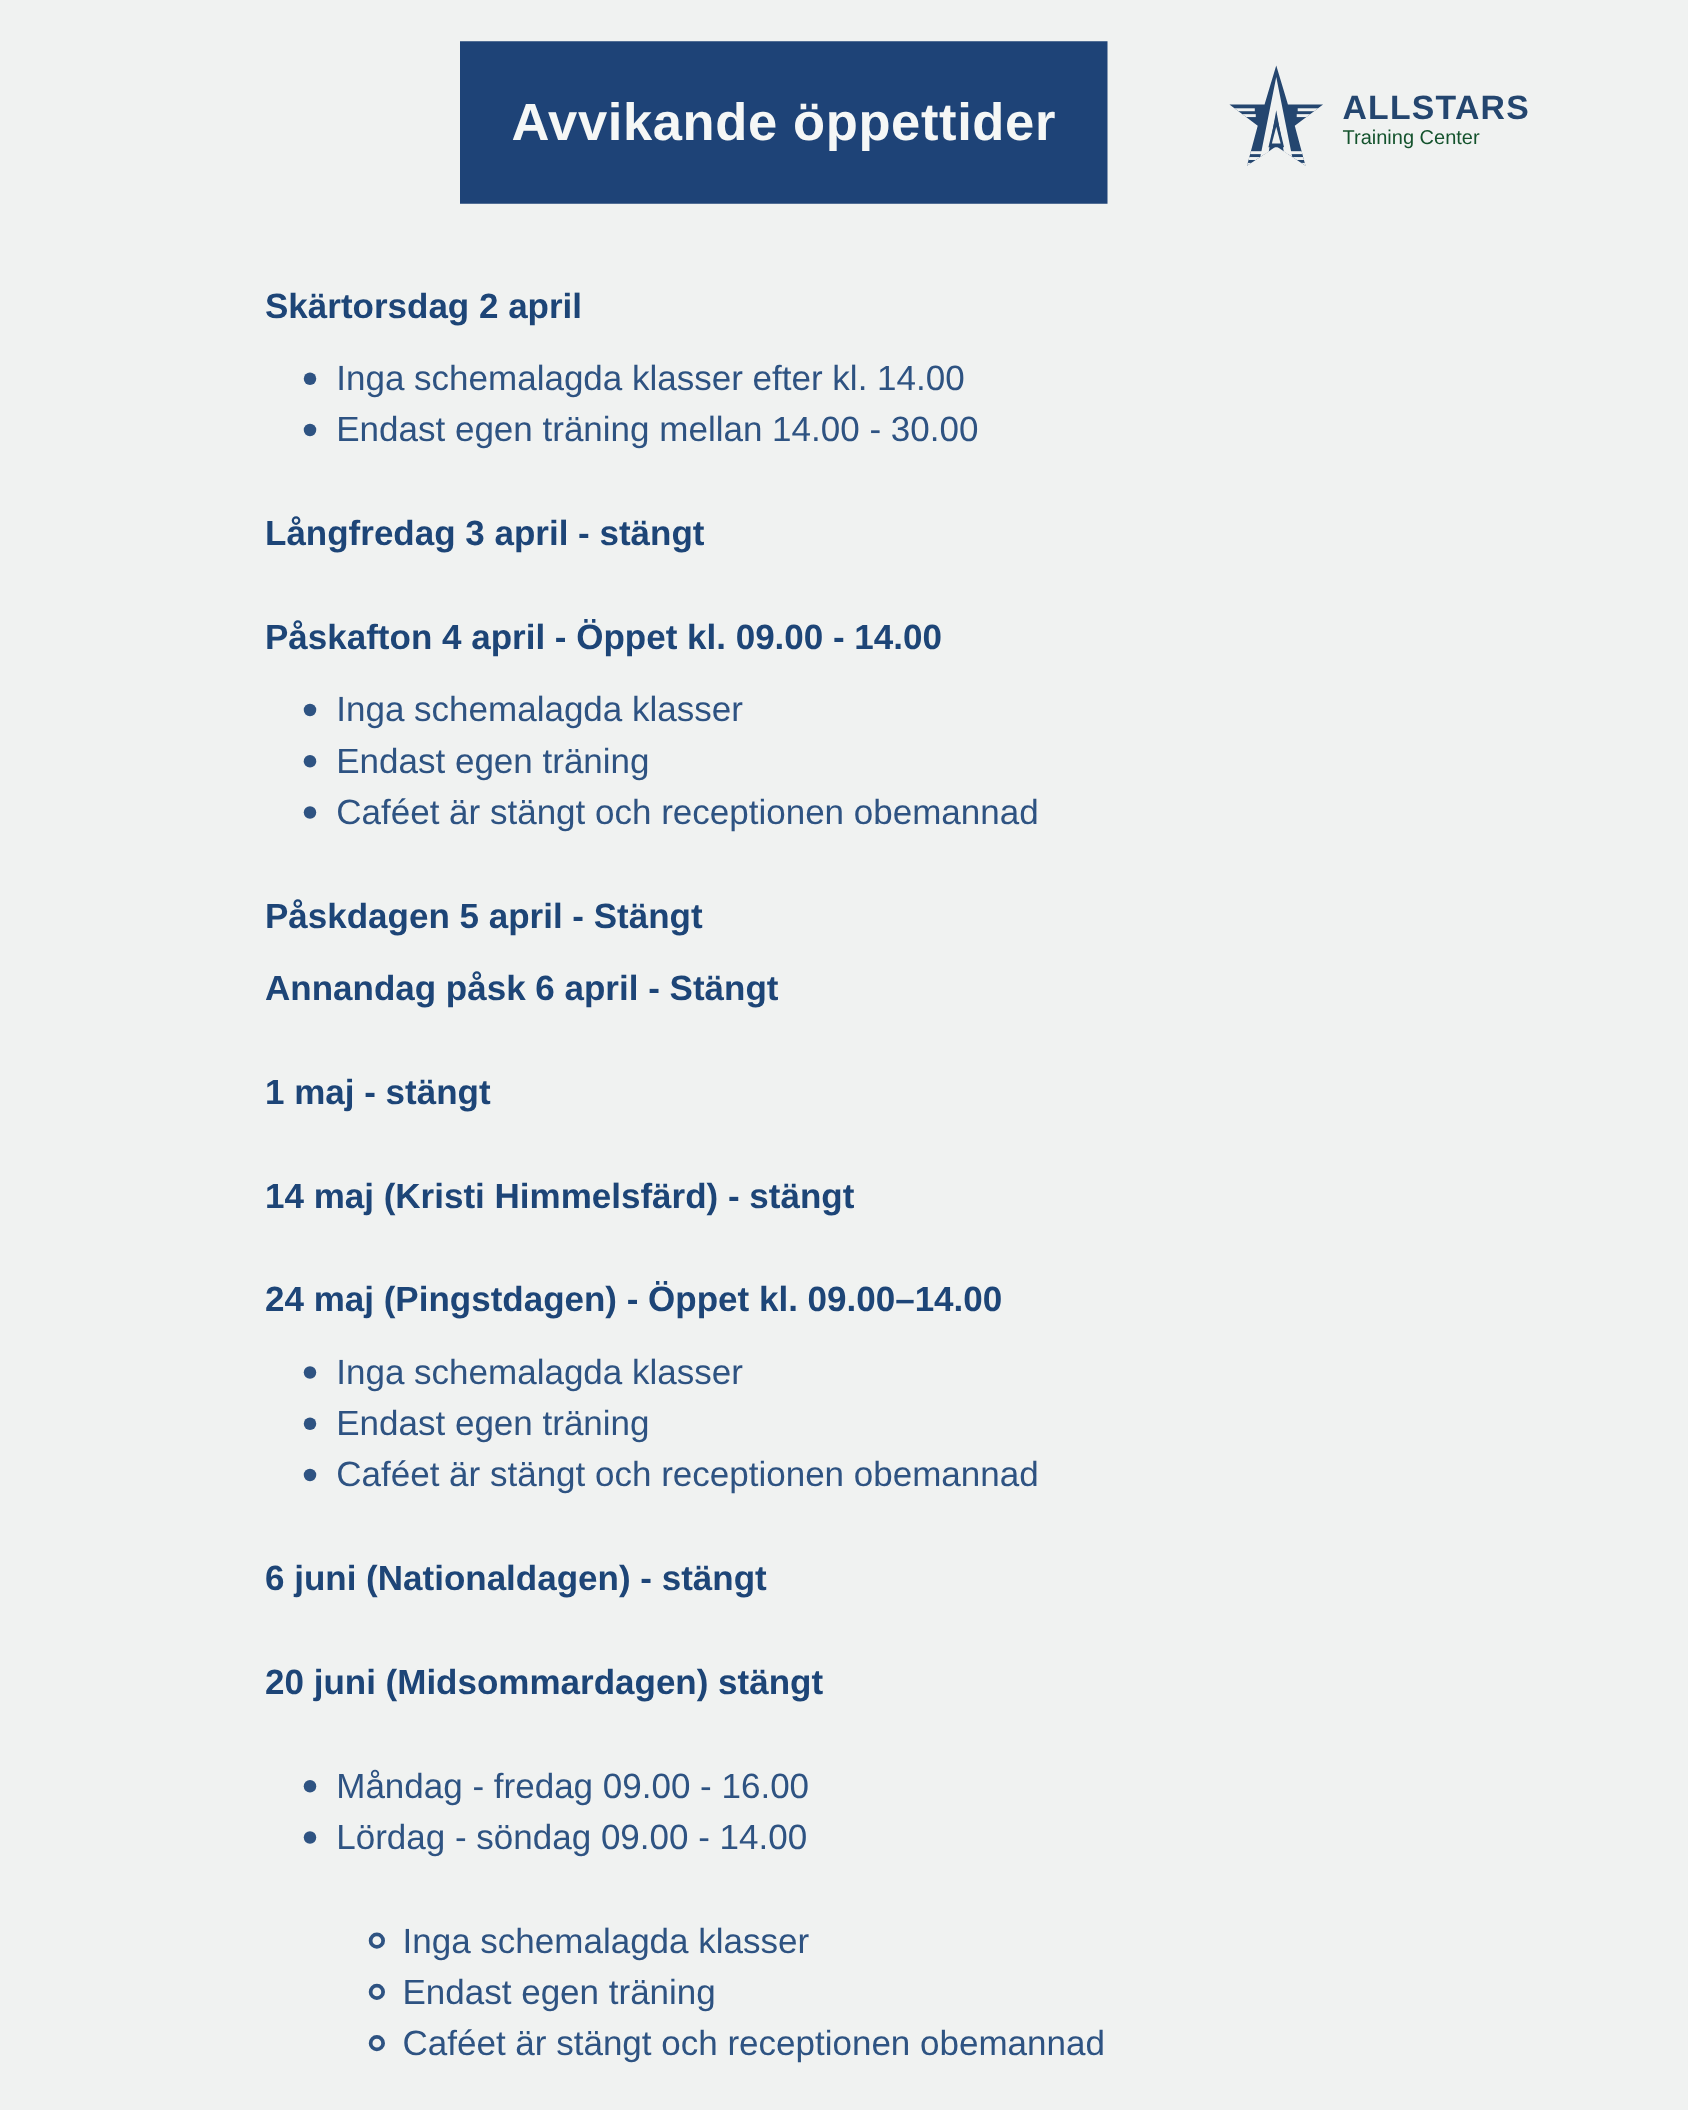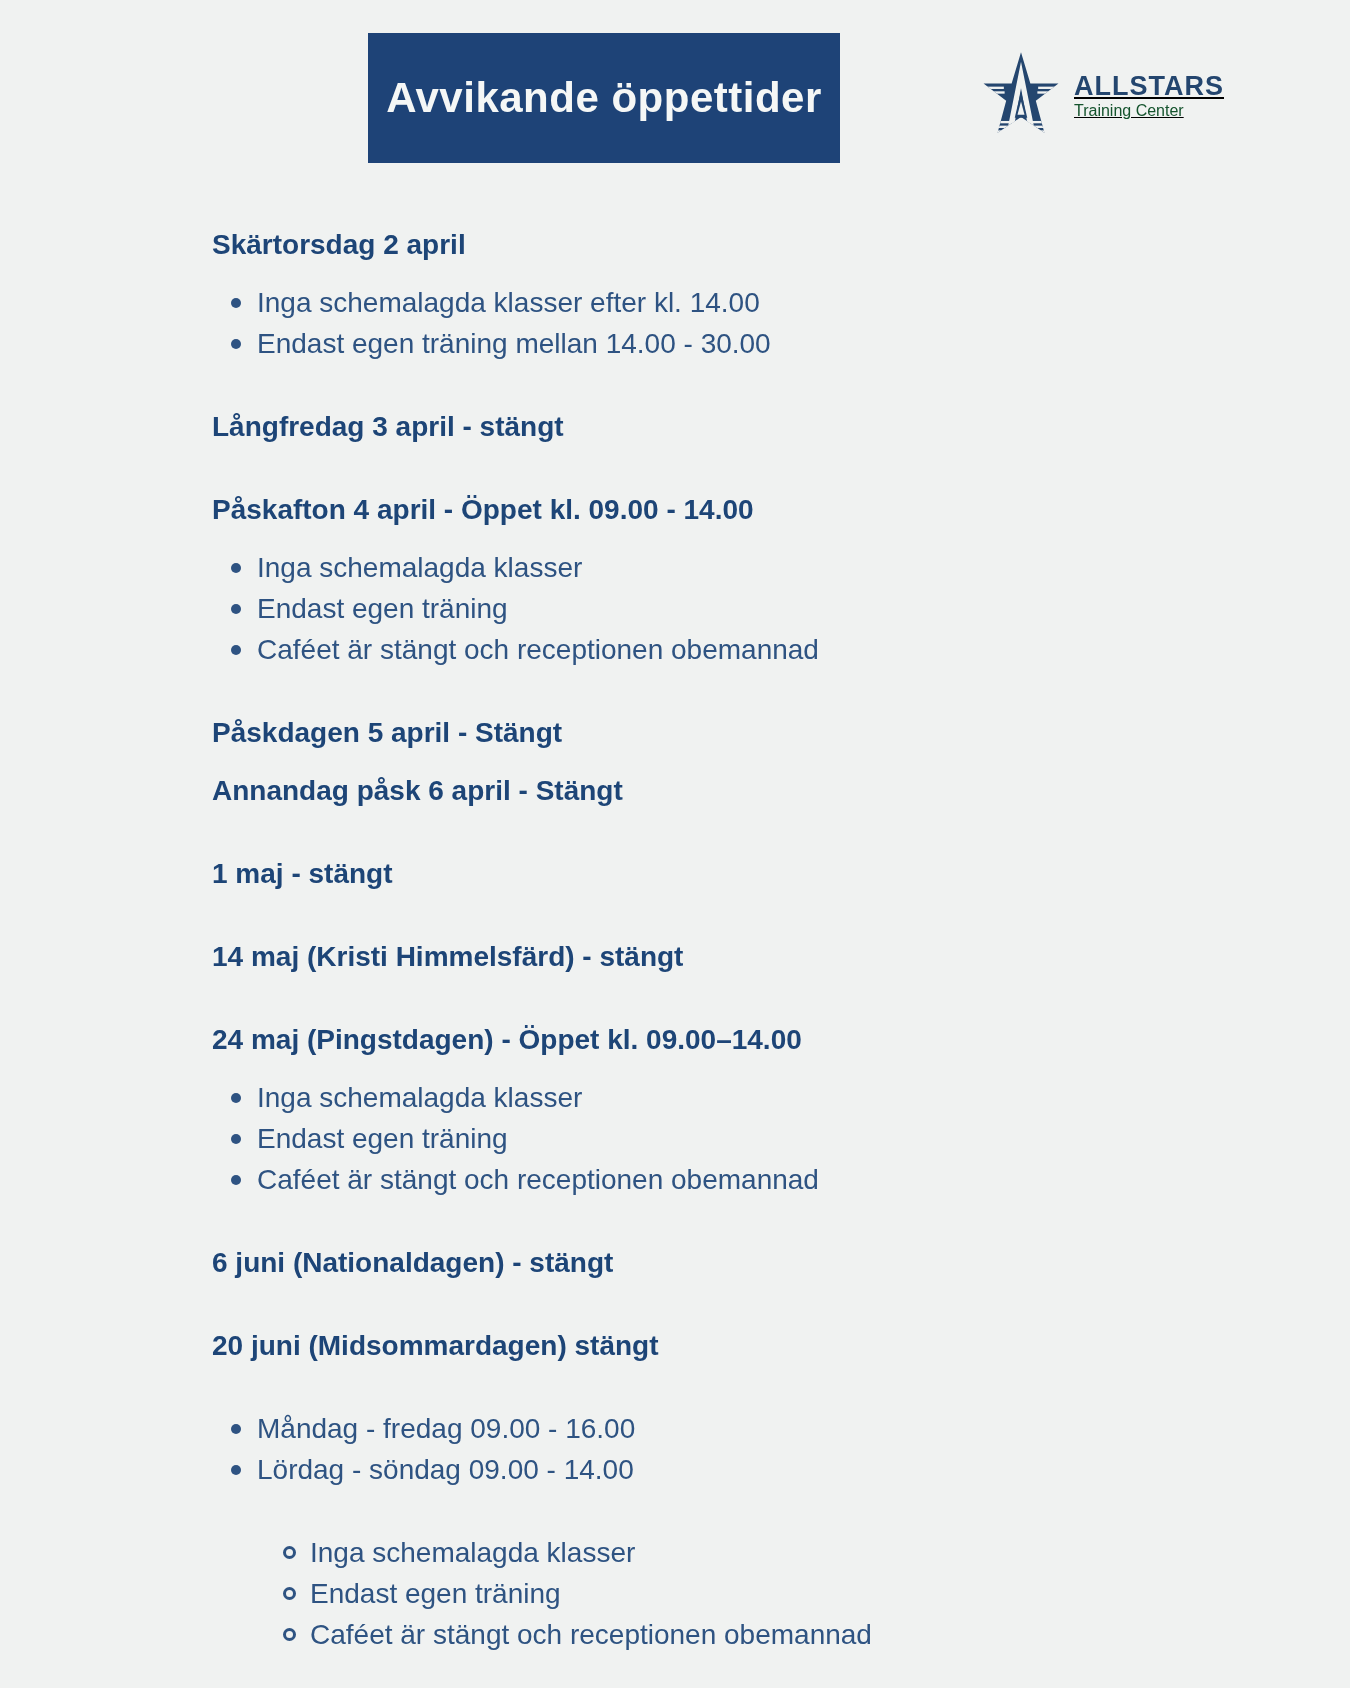--- a/index.html
+++ b/index.html
@@ -13,41 +13,40 @@
     font-family: "Liberation Sans", sans-serif;
     position: relative;
     overflow: hidden;
   }
 
   
   .title-box {
     position: absolute;
     left: 368px;
     top: 33px;
-    width: 472px;
+    width: 518px;
     height: 130px;
     background: #1e4377;
     display: flex;
     align-items: center;
     justify-content: center;
   }
   .title-box .title {
     color: #f5f7f6;
     font-size: 42px;
     font-weight: bold;
     letter-spacing: 0.5px;
   }
   .logo {
     position: absolute;
     left: 982px;
     top: 52px;
     display: flex;
     align-items: center;
     gap: 14px;
-    text-decoration: underline;
   }
   .logo svg { display: block; }
   .logo-text .logo-name {
     font-size: 27px;
     font-weight: bold;
     color: #24466f;
     letter-spacing: 1px;
     line-height: 30px;
   }
   .logo-text .logo-sub {
@@ -67,21 +66,21 @@
   .h {
     margin: 17px;
     font-size: 28px;
     font-weight: bold;
     color: #1d4577;
     line-height: 41px;
     white-space: pre-wrap;
   }
   ul.blist {
     list-style: none;
-    margin: 0;
+    margin: 12px;
     padding: 0;
   }
   li.brow {
     display: flex;
     align-items: center;
     line-height: 41px;
     font-size: 28px;
     color: #2e5382;
   }
   .dot {

